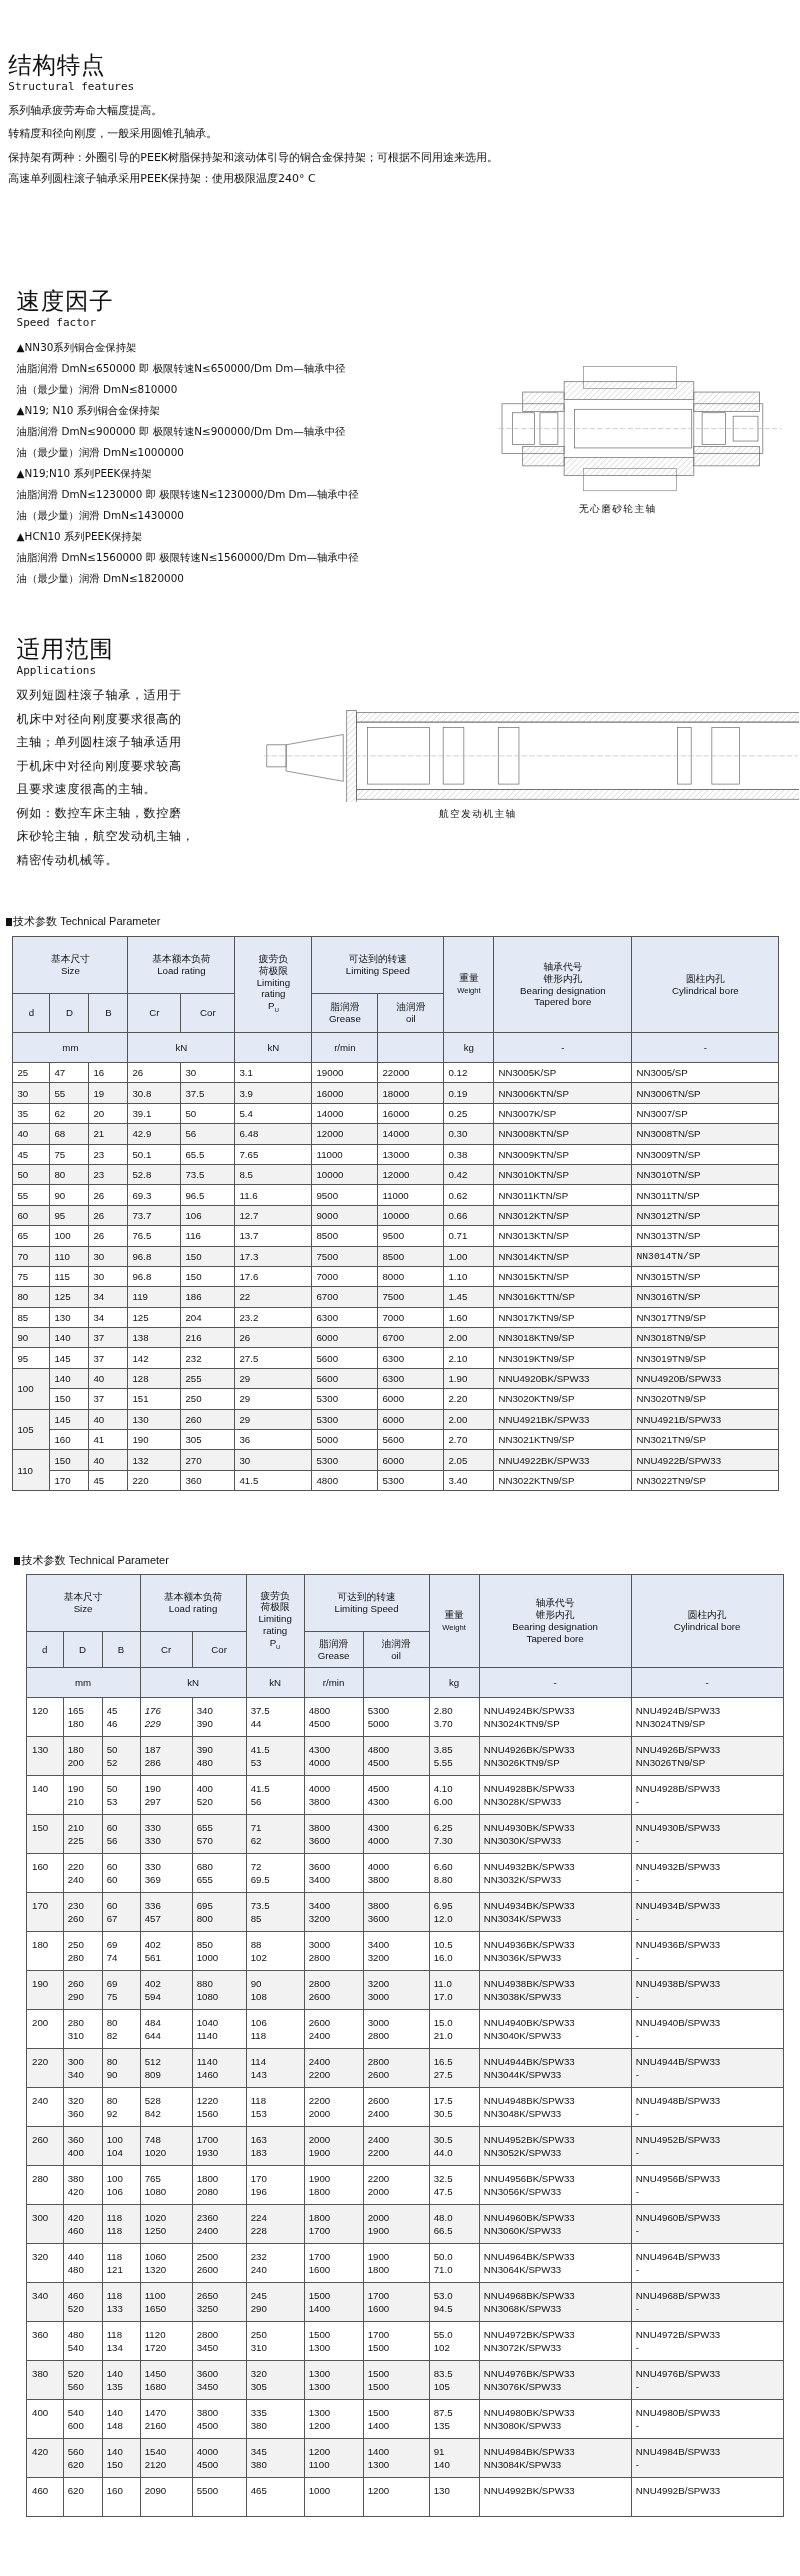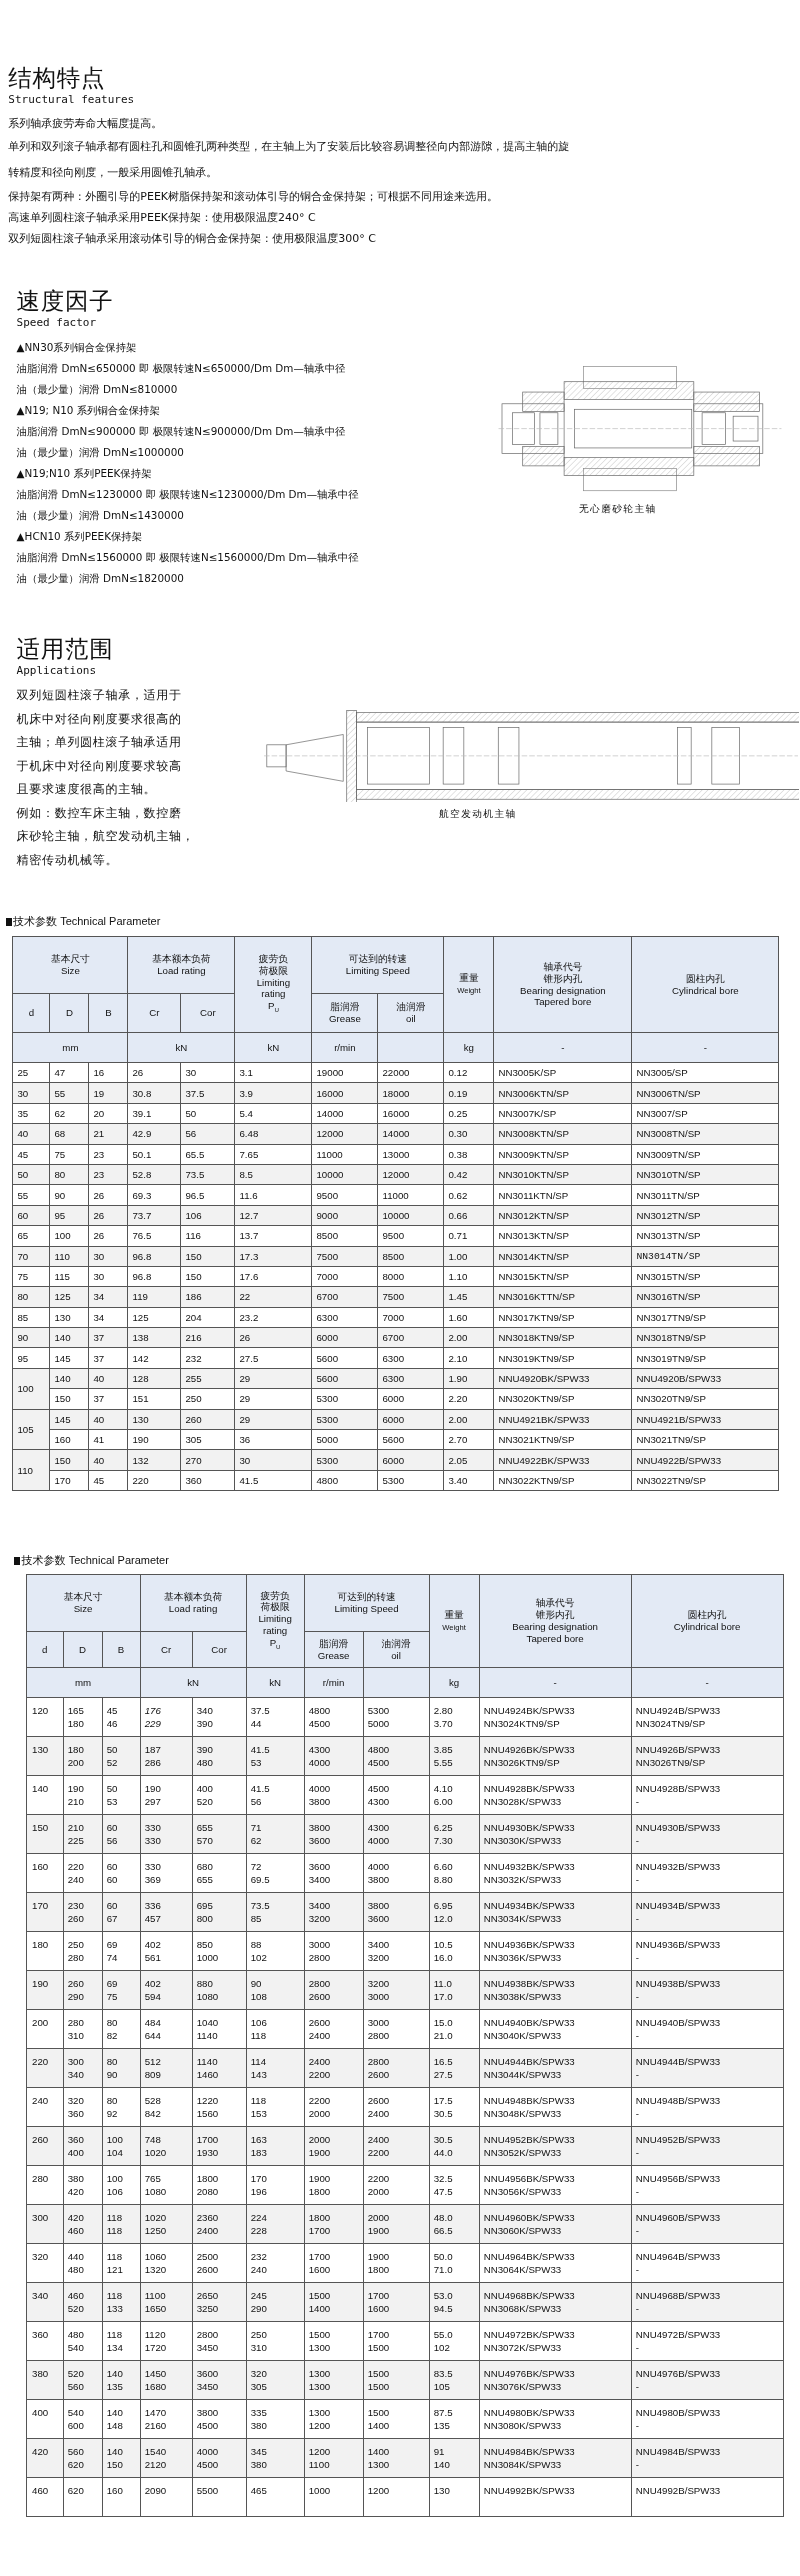--- a/index.html
+++ b/index.html
@@ -22,30 +22,28 @@
   table.tp tr.alt td{background:#f2f2f2;}
   table.tp tbody td{height:19.4px;}
   table.tp.t2 td{vertical-align:top;padding-top:5.5px;line-height:13px;height:auto;}
   table.tp.t2 td.c0{padding-left:5.5px;}
   .dm{font-size:7.6px;}
   sub{font-size:6.2px;}
 </style>
 </head>
 <body>
 
-<div class="abs sec1" style="left:8.3px;top:64px;">
+<div class="abs sec1" style="left:8.3px;top:51px;">
   <div class="h-cn">结构特点</div>
   <div class="h-en" style="margin-top:1.4px;">Structural features</div>
   <div class="para" style="margin-top:5.5px;">
     <div style="height:23.5px;">系列轴承疲劳寿命大幅度提高。</div>
-    <div style="height:26px;">单列和双列滚子轴承都有圆柱孔和圆锥孔两种类型，在主轴上为了安装后比较容易调整径向内部游隙，提高主轴的旋</div>
     <div style="height:23.5px;">转精度和径向刚度，一般采用圆锥孔轴承。</div>
     <div>保持架有两种：外圈引导的PEEK树脂保持架和滚动体引导的铜合金保持架；可根据不同用途来选用。</div>
     <div>高速单列圆柱滚子轴承采用PEEK保持架：使用极限温度240° C</div>
-    <div>双列短圆柱滚子轴承采用滚动体引导的铜合金保持架：使用极限温度300° C</div>
   </div>
 </div>
 
 <div class="abs speed" style="left:16.6px;top:287px;">
   <div class="h-cn">速度因子</div>
   <div class="h-en" style="margin-top:1.4px;">Speed factor</div>
   <div class="para" style="margin-top:7px;font-size:10.4px;">
     <div>▲NN30系列铜合金保持架</div>
     <div>油脂润滑   DmN≤650000   即 极限转速N≤650000/Dm   Dm—轴承中径</div>
     <div>油（最少量）润滑      DmN≤810000</div>

